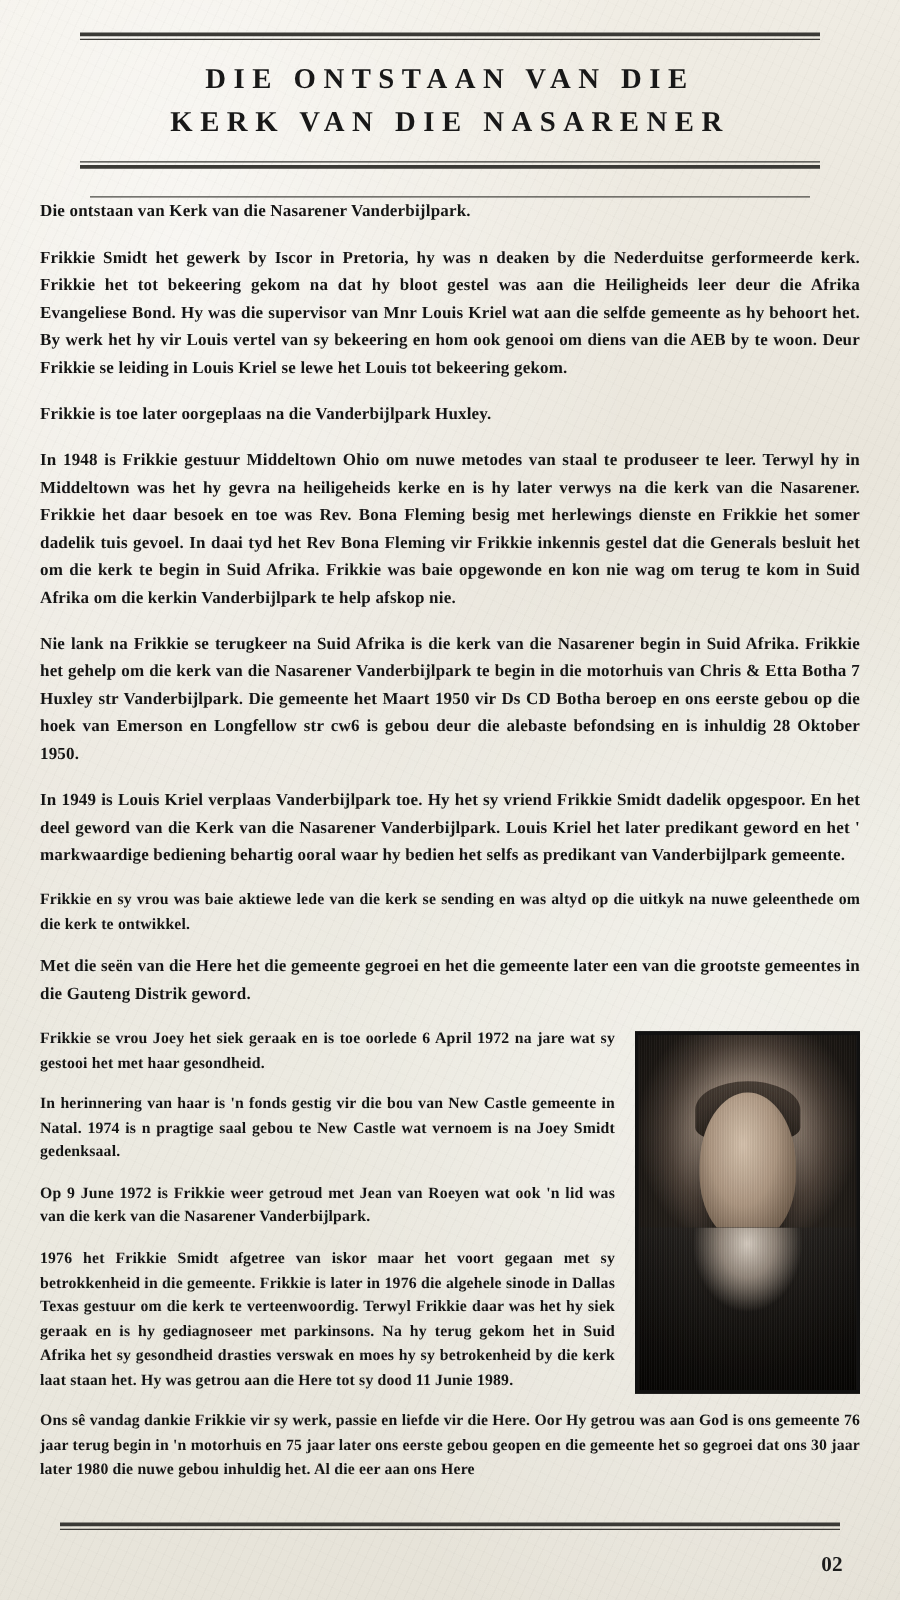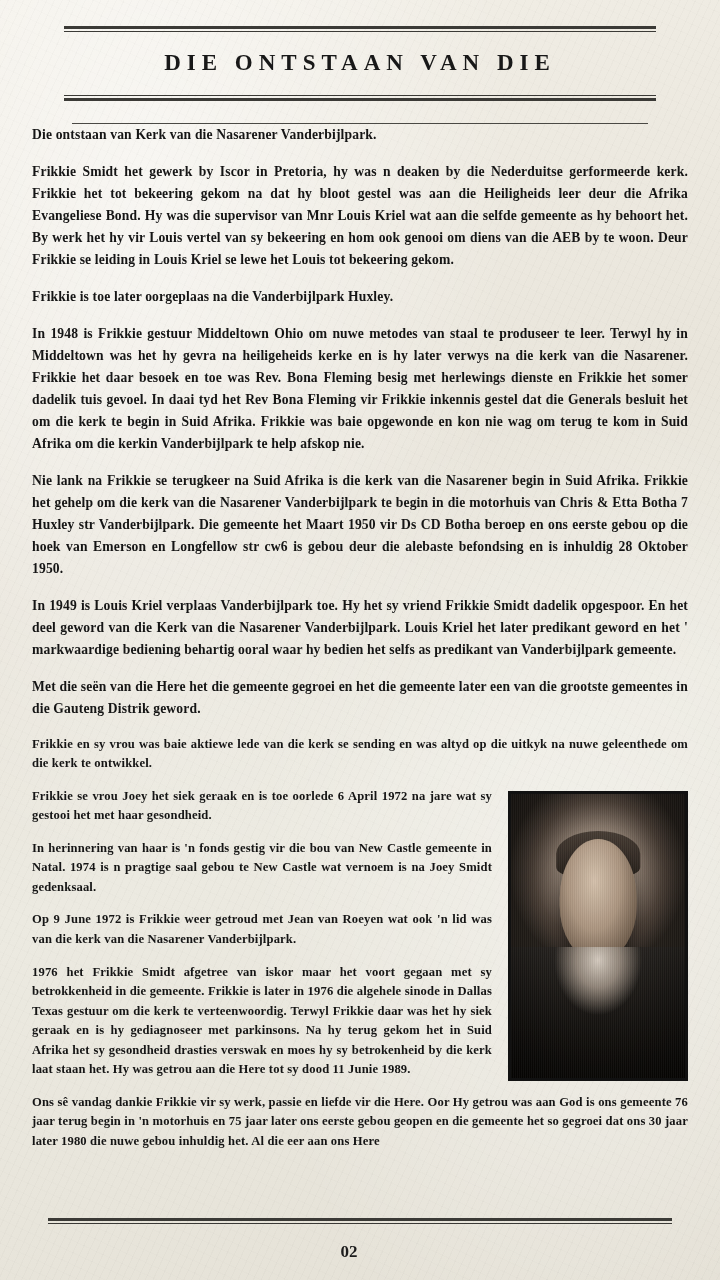--- a/index.html
+++ b/index.html
@@ -154,55 +154,56 @@
     right: 24px;
     bottom: 18px;
   }
   .rule-foot {
     margin: 0 24px;
     border-top: 3px solid #3b3a36;
     border-bottom: 1px solid #3b3a36;
     height: 2px;
   }
   .page-number {
-    text-align: center;
+    text-align: right;
     font-family: "Liberation Serif", serif;
     font-weight: bold;
     font-size: 17px;
     color: #1c1c1c;
     margin-top: 18px;
     padding-right: 22px;
   }
   .clearfix::after { content: ""; display: block; clear: both; }
 </style>
 </head>
 <body>
 
 <div class="page">
   <div class="paper-noise"></div>
 
   <div class="header">
     <div class="rule-top"></div>
     <div class="title">
       <span class="title-line">DIE ONTSTAAN VAN DIE</span>
+      <span class="title-line">KERK VAN DIE NASARENER</span>
     </div>
     <div class="rule-bottom-head"></div>
     <div class="divider-thin"></div>
   </div>
 
   <div class="body-area clearfix">
 
     <p class="para">Die ontstaan van Kerk van die Nasarener Vanderbijlpark.</p>
     <p class="para">Frikkie Smidt het gewerk by Iscor in Pretoria, hy was n deaken by die Nederduitse gerformeerde kerk.  Frikkie het tot bekeering gekom na dat hy bloot gestel was aan die Heiligheids leer deur die Afrika Evangeliese Bond. Hy was die supervisor van Mnr Louis Kriel wat aan die selfde gemeente as hy behoort het. By werk het hy vir Louis vertel van sy bekeering en hom ook genooi om diens van die AEB by te woon. Deur Frikkie se leiding in Louis Kriel se lewe het Louis tot bekeering gekom.</p>
     <p class="para">Frikkie is toe later oorgeplaas na die Vanderbijlpark Huxley.</p>
     <p class="para">In 1948 is Frikkie gestuur Middeltown Ohio om nuwe metodes van staal te produseer te leer. Terwyl hy in Middeltown was het hy gevra na heiligeheids kerke en is hy later verwys na die kerk van die Nasarener. Frikkie het daar besoek en toe was Rev. Bona Fleming besig met herlewings dienste en Frikkie het somer dadelik tuis gevoel. In daai tyd het Rev Bona Fleming vir Frikkie inkennis gestel dat die Generals besluit het om die kerk te begin in Suid Afrika. Frikkie was baie opgewonde en kon nie wag om terug te kom in Suid Afrika om die kerkin Vanderbijlpark te help afskop nie.</p>
     <p class="para">Nie lank na Frikkie se terugkeer na Suid Afrika is die kerk van die Nasarener begin in Suid Afrika. Frikkie het gehelp om die kerk van die Nasarener Vanderbijlpark te begin in die motorhuis van Chris &amp; Etta Botha 7 Huxley str Vanderbijlpark. Die gemeente het Maart 1950 vir Ds CD Botha beroep en ons eerste gebou op die hoek van Emerson en Longfellow str cw6 is gebou deur die alebaste befondsing en is inhuldig 28 Oktober 1950.</p>
     <p class="para">In 1949 is Louis Kriel verplaas Vanderbijlpark toe. Hy het sy vriend Frikkie Smidt dadelik opgespoor. En het deel geword van die Kerk van die Nasarener Vanderbijlpark. Louis Kriel het later predikant geword en het ' markwaardige bediening behartig ooral waar hy bedien het selfs as predikant van Vanderbijlpark gemeente.</p>
+    <p class="para small">Frikkie en sy vrou was baie aktiewe lede van die kerk se sending en was altyd op die uitkyk na nuwe geleenthede om die kerk te ontwikkel.</p>
     <p class="para">Met die seën van die Here het die gemeente gegroei en het die gemeente later een van die grootste gemeentes in die Gauteng Distrik geword.</p>
-    <p class="para small">Frikkie en sy vrou was baie aktiewe lede van die kerk se sending en was altyd op die uitkyk na nuwe geleenthede om die kerk te ontwikkel.</p>
 
     <div class="portrait-wrap">
       <div class="portrait">
         <div class="hair"></div>
         <div class="head"></div>
         <div class="suit"></div>
         <div class="vignette"></div>
         <div class="grain"></div>
       </div>
     </div>

